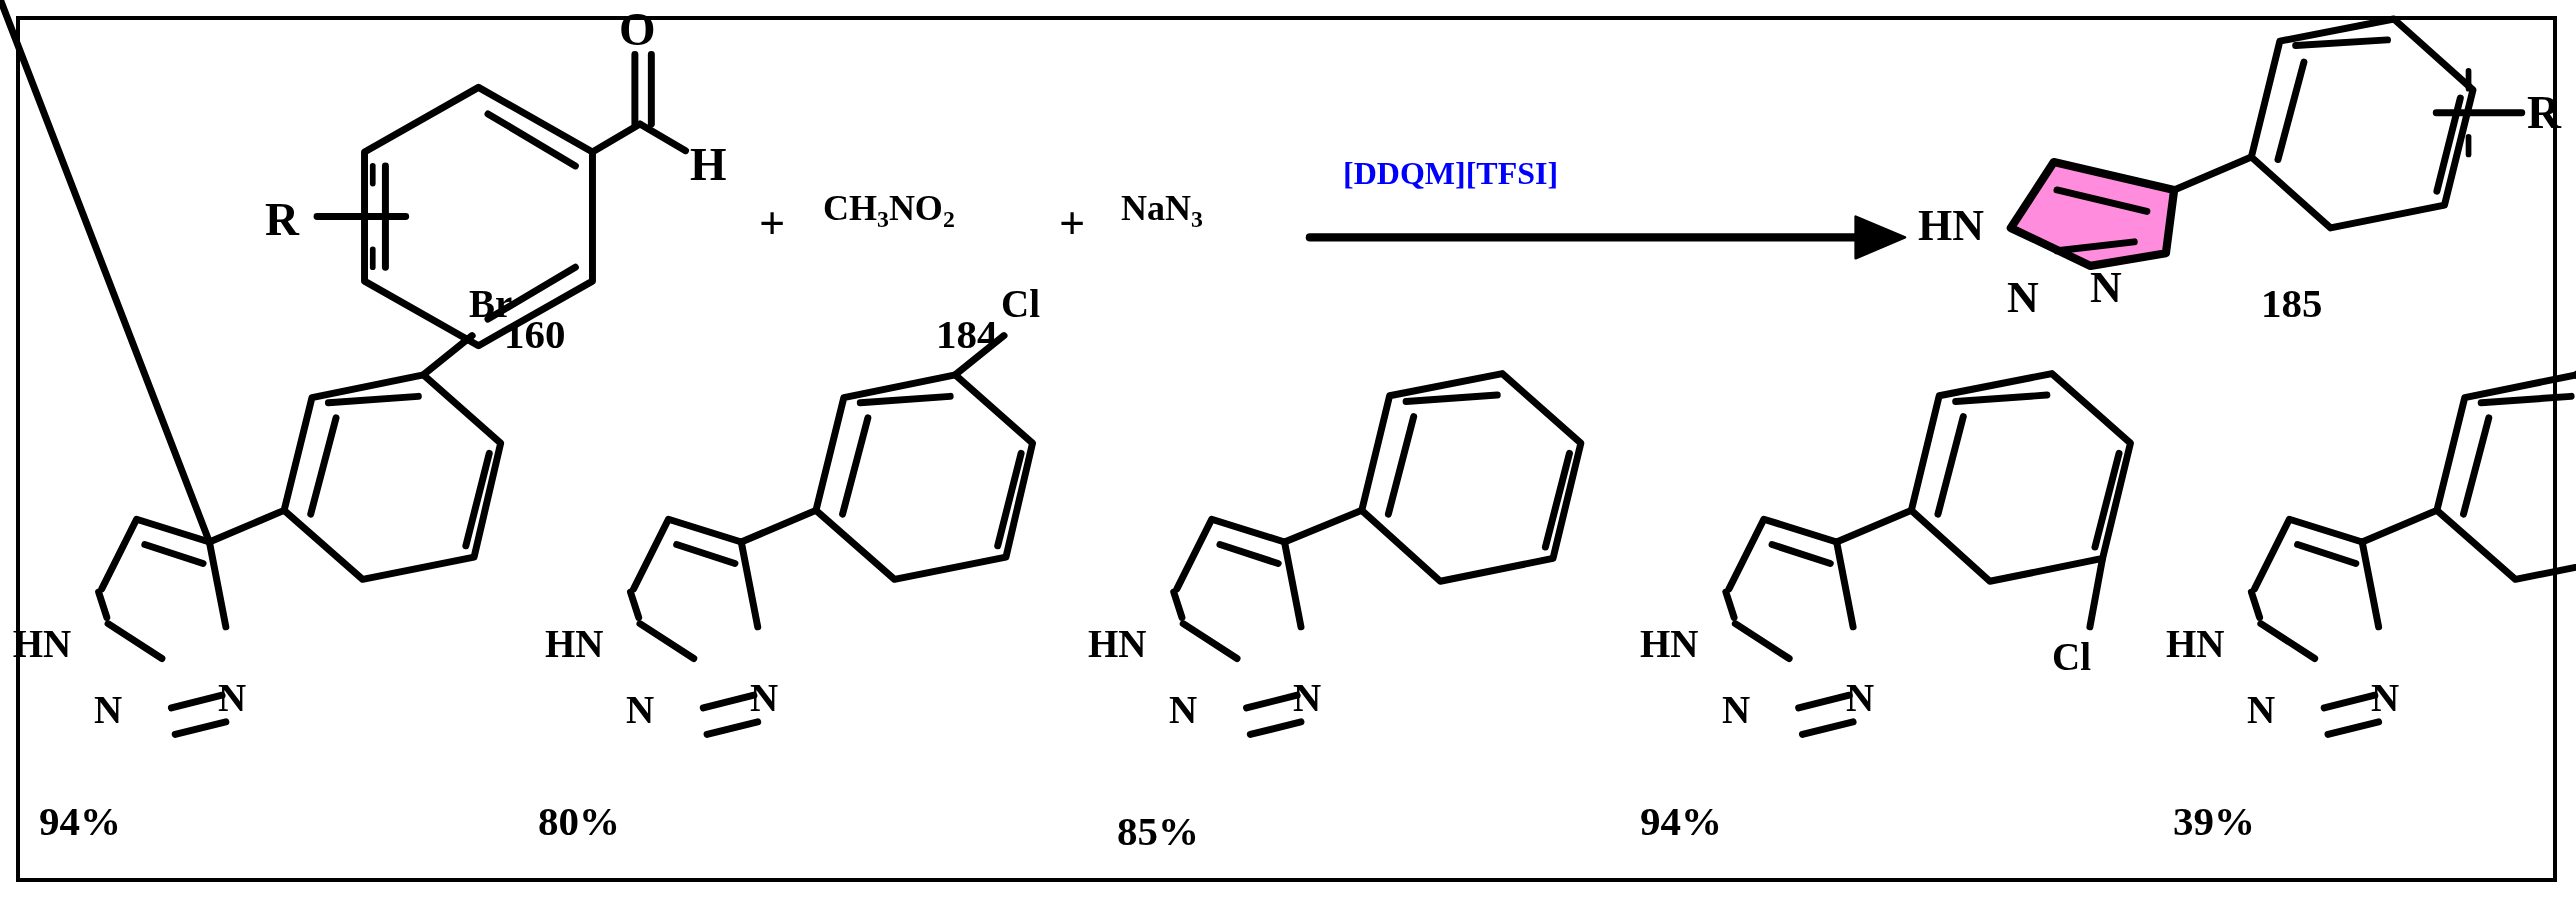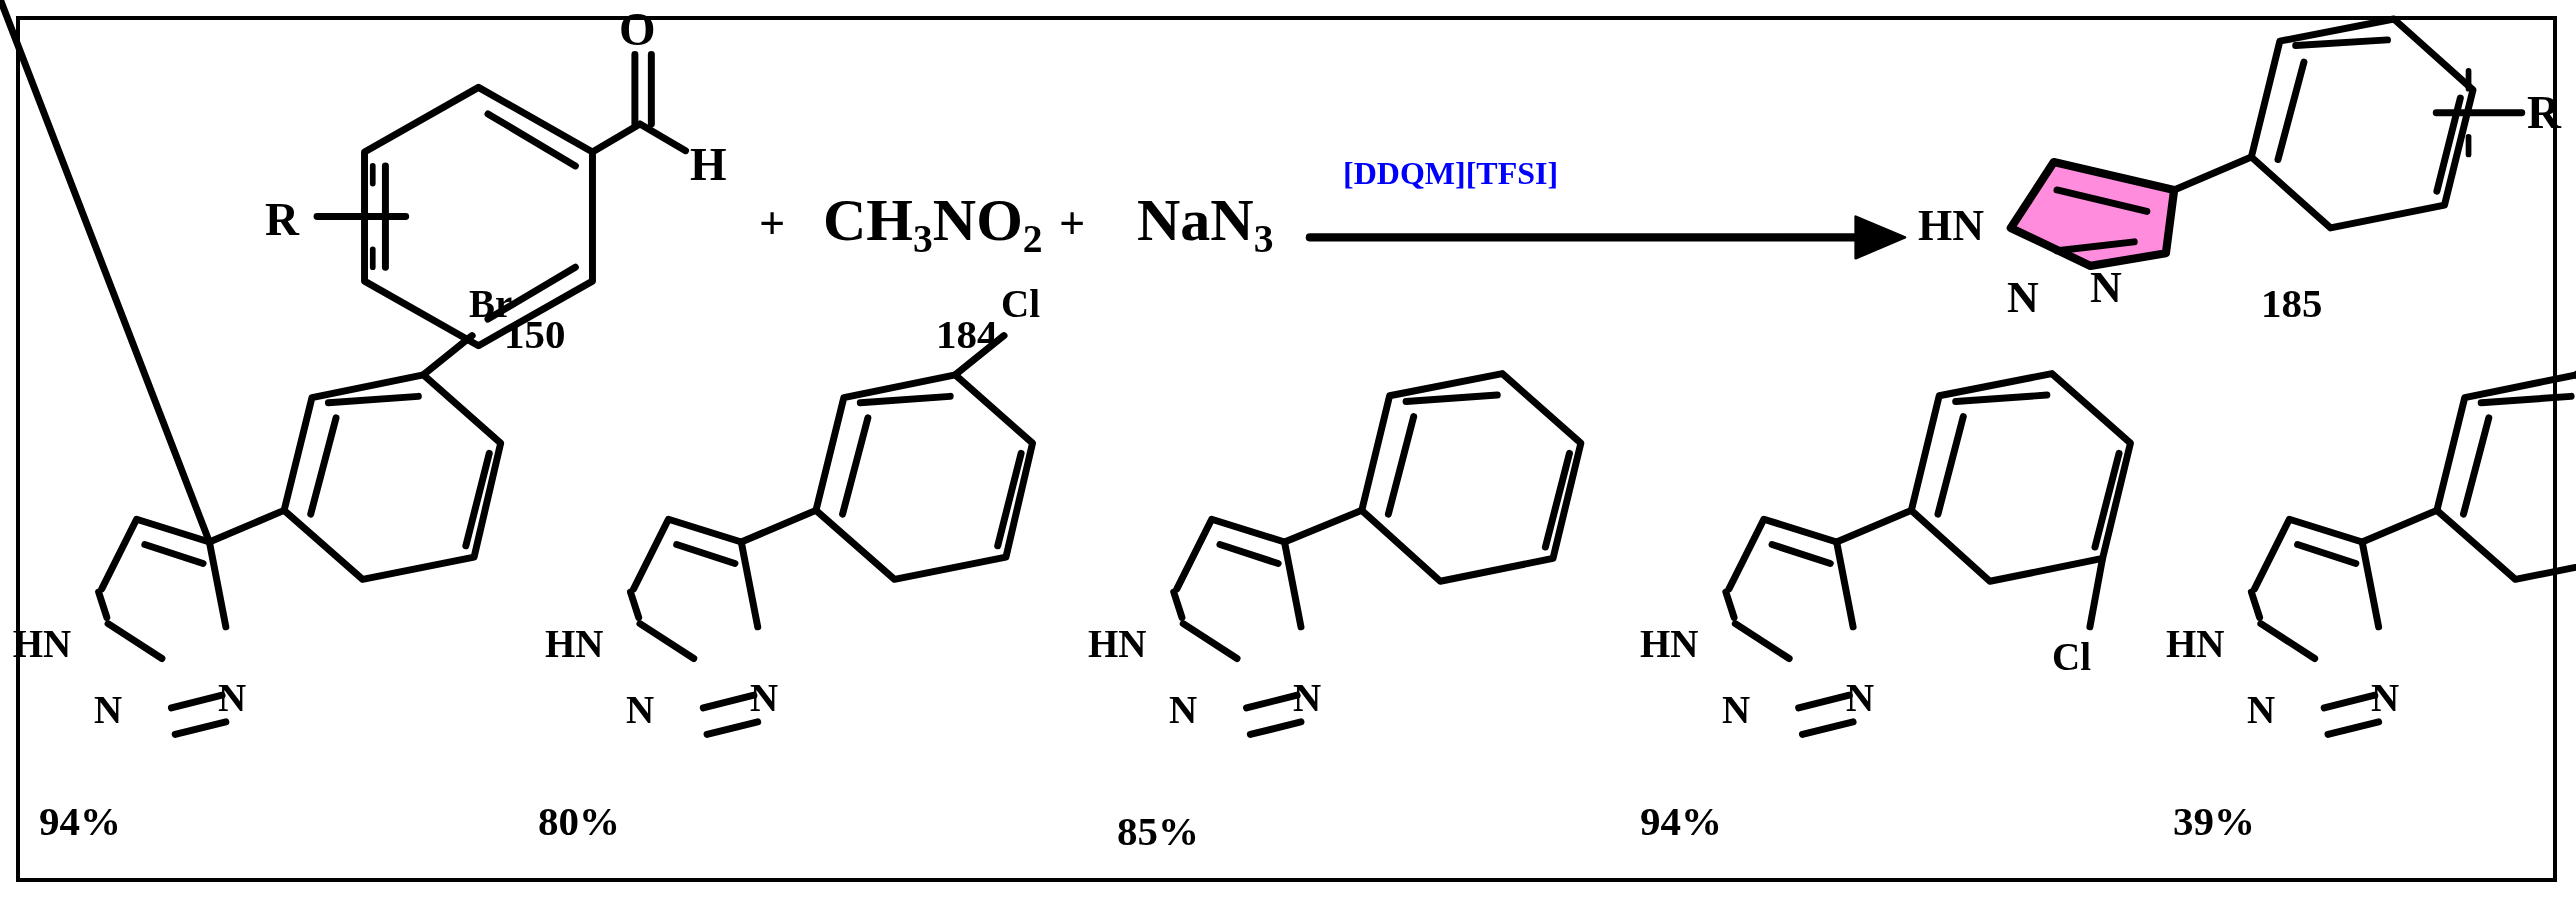--- a/index.html
+++ b/index.html
@@ -40,21 +40,21 @@
     color: #000000;
     white-space: nowrap;
     line-height: 1;
   }
   .atom-lg  { font-size: 47px; }
   .atom-md  { font-size: 44px; }
   .atom-sm  { font-size: 39px; }
   .num-lbl  { font-size: 41px; }
   .yield-lbl{ font-size: 41px; }
   .plus-lbl { font-size: 46px; }
-  .reagent-lbl { font-size: 60px; }
+  .reagent-lbl { font-size: 36px; }
   .cond-top {
     font-size: 32px;
     color: #0000ff;
   }
   .cond-bottom { font-size: 42px; }
   .sub {
     font-size: 0.66em;
     vertical-align: -0.30em;
   }
 </style>
@@ -203,31 +203,31 @@
         <line x1="3670" y1="1118" x2="3750" y2="1098"></line>
         <line x1="3676" y1="1160" x2="3756" y2="1140"></line>
       </g>
 
     </g>
   </svg>
 
   <div class="chem-label atom-lg" style="left:265px; top:196px;">R</div>
   <div class="chem-label atom-lg" style="left:619px; top:6.3px;">O</div>
   <div class="chem-label atom-lg" style="left:690px; top:141px;">H</div>
-  <div class="chem-label num-lbl" style="left:504px; top:314px;">150</div>
+  <div class="chem-label num-lbl" style="left:504px; top:314px;">160</div>
 
   <div class="chem-label plus-lbl" style="left:759px; top:201px;">+</div>
   <div class="chem-label plus-lbl" style="left:1059px; top:201px;">+</div>
 
   <div class="chem-label reagent-lbl" style="left:823px; top:190px;">
     <span>CH</span><span class="sub">3</span><span>NO</span><span class="sub">2</span>
   </div>
   <div class="chem-label num-lbl" style="left:936px; top:314px;">184</div>
 
-  <div class="chem-label reagent-lbl" style="left:1121px; top:190px;margin-left:16px;">
+  <div class="chem-label reagent-lbl" style="left:1121px; top:190px;">
     <span>NaN</span><span class="sub">3</span>
   </div>
 
   <div class="chem-label cond-top" style="left:1343px; top:157px;">[DDQM][TFSI]</div>
 
   <div class="chem-label atom-md" style="left:1918px; top:204px;">HN</div>
   <div class="chem-label atom-md" style="left:2007px; top:276px;">N</div>
   <div class="chem-label atom-md" style="left:2090px; top:266px;">N</div>
   <div class="chem-label atom-lg" style="left:2527px; top:89px;">R</div>
   <div class="chem-label num-lbl" style="left:2261px; top:283px;">185</div>

